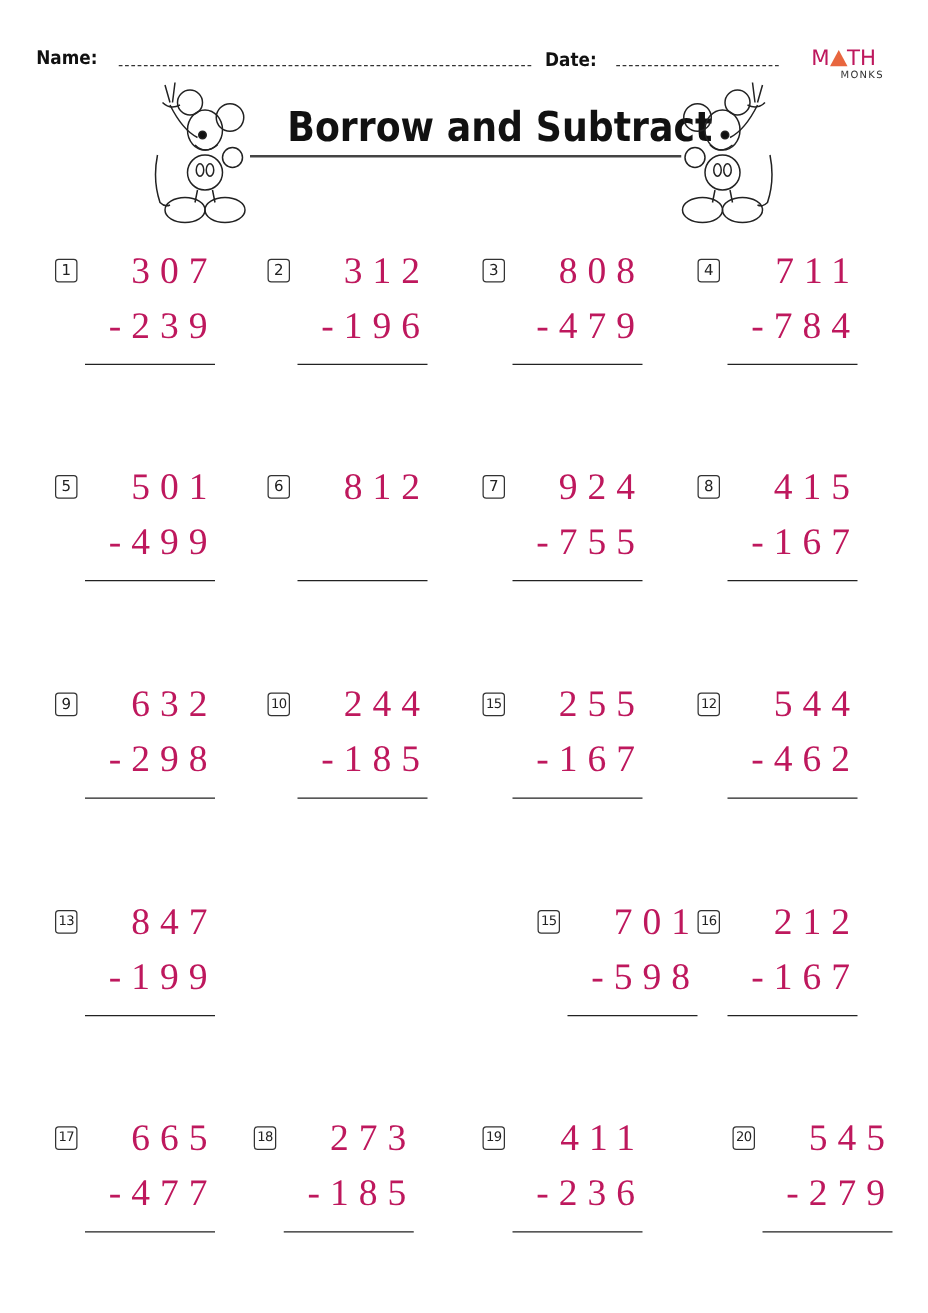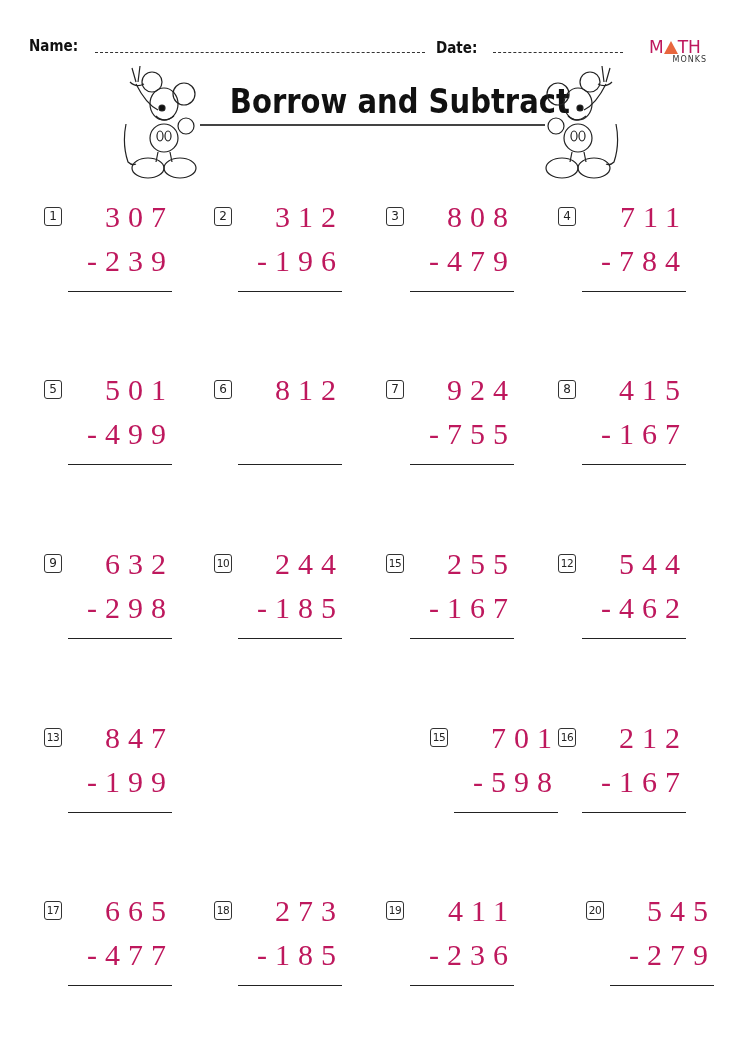--- a/index.html
+++ b/index.html
@@ -178,21 +178,21 @@
       <div class="minuend">212</div>
       <div class="subtrahend">-167</div>
       <div class="answer-line"></div>
     </div>
     <div class="problem" style="left: 44px; top: 899px;">
       <div class="num-box two">17</div>
       <div class="minuend">665</div>
       <div class="subtrahend">-477</div>
       <div class="answer-line"></div>
     </div>
-    <div class="problem" style="left: 214px; top: 899px;">
+    <div class="problem" style="left: 203px; top: 899px;">
       <div class="num-box two">18</div>
       <div class="minuend">273</div>
       <div class="subtrahend">-185</div>
       <div class="answer-line"></div>
     </div>
     <div class="problem" style="left: 386px; top: 899px;">
       <div class="num-box two">19</div>
       <div class="minuend">411</div>
       <div class="subtrahend">-236</div>
       <div class="answer-line"></div>

